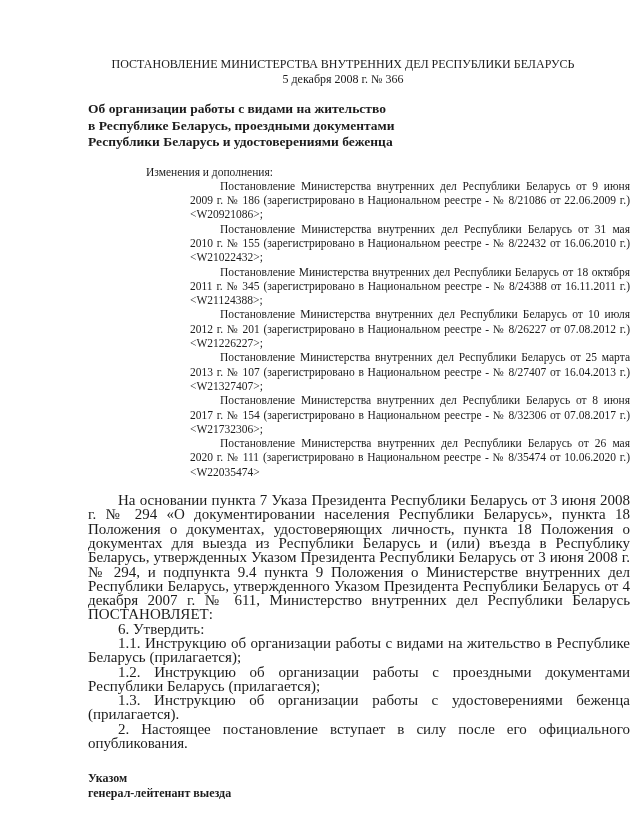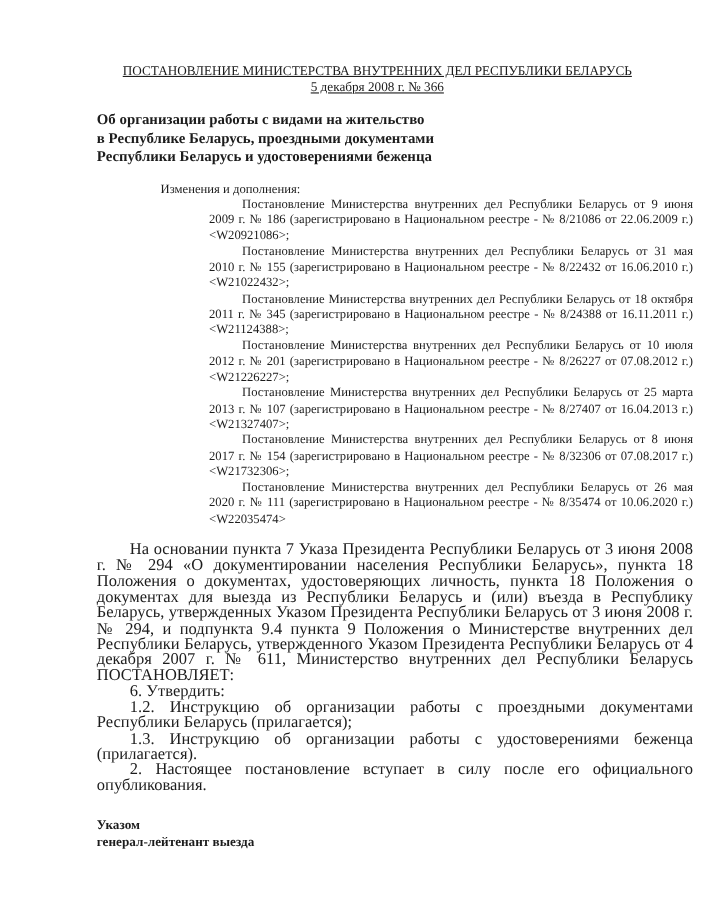--- a/index.html
+++ b/index.html
@@ -20,21 +20,20 @@
     position: absolute;
     left: 88px;
     top: 57px;
     width: 542px;
   }
   .title-block {
     width: 510px;
     text-align: center;
     font-size: 12px;
     line-height: 15px;
-    text-decoration: underline;
   }
   .title-block .line { margin: 0; }
   .subject {
     margin-top: 14px;
     font-weight: bold;
     font-size: 13.5px;
     line-height: 16.5px;
   }
   .subject div { margin: 0; }
   .amendments {
@@ -97,20 +96,21 @@
       <p class="item">Постановление Министерства внутренних дел Республики Беларусь от 18 октября 2011 г. № 345 (зарегистрировано в Национальном реестре - № 8/24388 от 16.11.2011 г.) &lt;W21124388&gt;;</p>
       <p class="item">Постановление Министерства внутренних дел Республики Беларусь от 10 июля 2012 г. № 201 (зарегистрировано в Национальном реестре - № 8/26227 от 07.08.2012 г.) &lt;W21226227&gt;;</p>
       <p class="item">Постановление Министерства внутренних дел Республики Беларусь от 25 марта 2013 г. № 107 (зарегистрировано в Национальном реестре - № 8/27407 от 16.04.2013 г.) &lt;W21327407&gt;;</p>
       <p class="item">Постановление Министерства внутренних дел Республики Беларусь от 8 июня 2017 г. № 154 (зарегистрировано в Национальном реестре - № 8/32306 от 07.08.2017 г.) &lt;W21732306&gt;;</p>
       <p class="item">Постановление Министерства внутренних дел Республики Беларусь от 26 мая 2020 г. № 111 (зарегистрировано в Национальном реестре - № 8/35474 от 10.06.2020 г.) &lt;W22035474&gt;</p>
     </div>
 
     <div class="body-sec">
       <p>На основании пункта 7 Указа Президента Республики Беларусь от 3 июня 2008 г. № 294 «О документировании населения Республики Беларусь», пункта 18 Положения о документах, удостоверяющих личность, пункта 18 Положения о документах для выезда из Республики Беларусь и (или) въезда в Республику Беларусь, утвержденных Указом Президента Республики Беларусь от 3 июня 2008 г. № 294, и подпункта 9.4 пункта 9 Положения о Министерстве внутренних дел Республики Беларусь, утвержденного Указом Президента Республики Беларусь от 4 декабря 2007 г. № 611, Министерство внутренних дел Республики Беларусь ПОСТАНОВЛЯЕТ:</p>
       <p>6. Утвердить:</p>
+      <p>1.1. Инструкцию об организации работы с видами на жительство в Республике Беларусь (прилагается);</p>
       <p>1.2. Инструкцию об организации работы с проездными документами Республики Беларусь (прилагается);</p>
       <p>1.3. Инструкцию об организации работы с удостоверениями беженца (прилагается).</p>
       <p>2. Настоящее постановление вступает в силу после его официального опубликования.</p>
     </div>
 
     <div class="signature">
       <div>Указом</div>
       <div>генерал-лейтенант выезда</div>
     </div>
 

